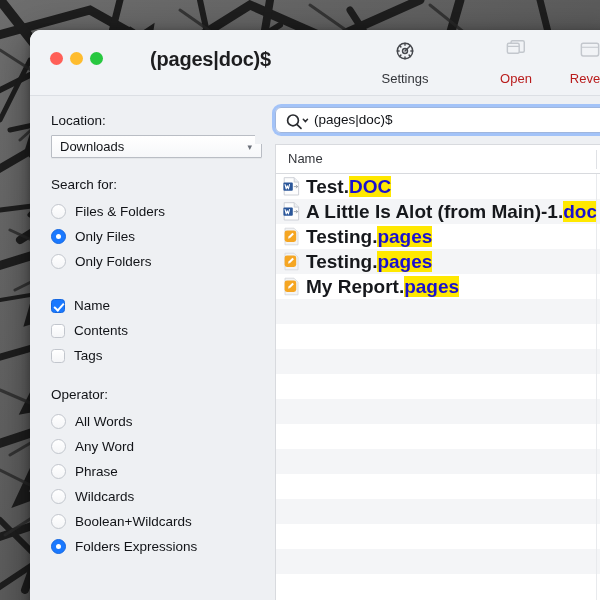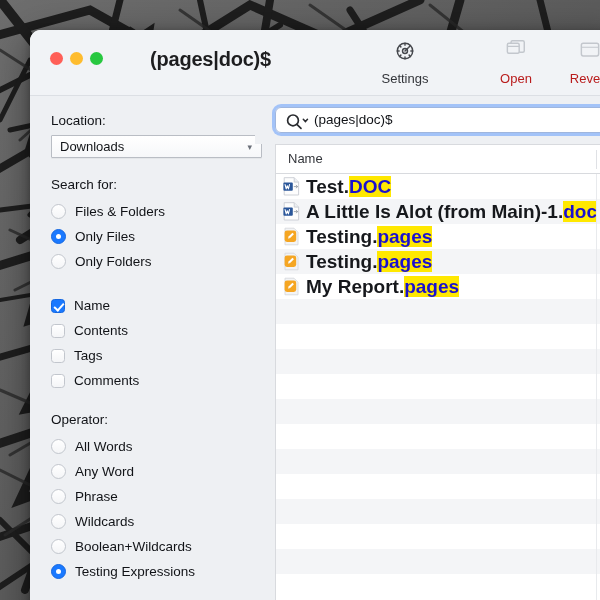--- a/index.html
+++ b/index.html
@@ -403,24 +403,20 @@
         <span class="lbl">Name</span>
       </div>
       <div class="opt-row">
         <span class="check"></span>
         <span class="lbl">Contents</span>
       </div>
       <div class="opt-row">
         <span class="check"></span>
         <span class="lbl">Tags</span>
       </div>
-      <div class="opt-row">
-        <span class="check"></span>
-        <span class="lbl">Comments</span>
-      </div>
 
       <div class="sb-gap"></div>
       <div class="sb-head">Operator:</div>
 
       <div class="opt-row">
         <span class="radio"></span>
         <span class="lbl">All Words</span>
       </div>
       <div class="opt-row">
         <span class="radio"></span>
@@ -433,21 +429,21 @@
       <div class="opt-row">
         <span class="radio"></span>
         <span class="lbl">Wildcards</span>
       </div>
       <div class="opt-row">
         <span class="radio"></span>
         <span class="lbl">Boolean+Wildcards</span>
       </div>
       <div class="opt-row">
         <span class="radio on"></span>
-        <span class="lbl">Testing Expressions</span>
+        <span class="lbl">Folders Expressions</span>
       </div>
     </div>
 
     <div id="right-panel">
 
       <div id="searchbar-zone">
         <div id="search-wrap">
           <div id="search-field">
             <span id="search-icon">
               <svg width="24" height="18" viewBox="0 0 24 18" fill="none" stroke="#2a2c30" stroke-width="1.7">

